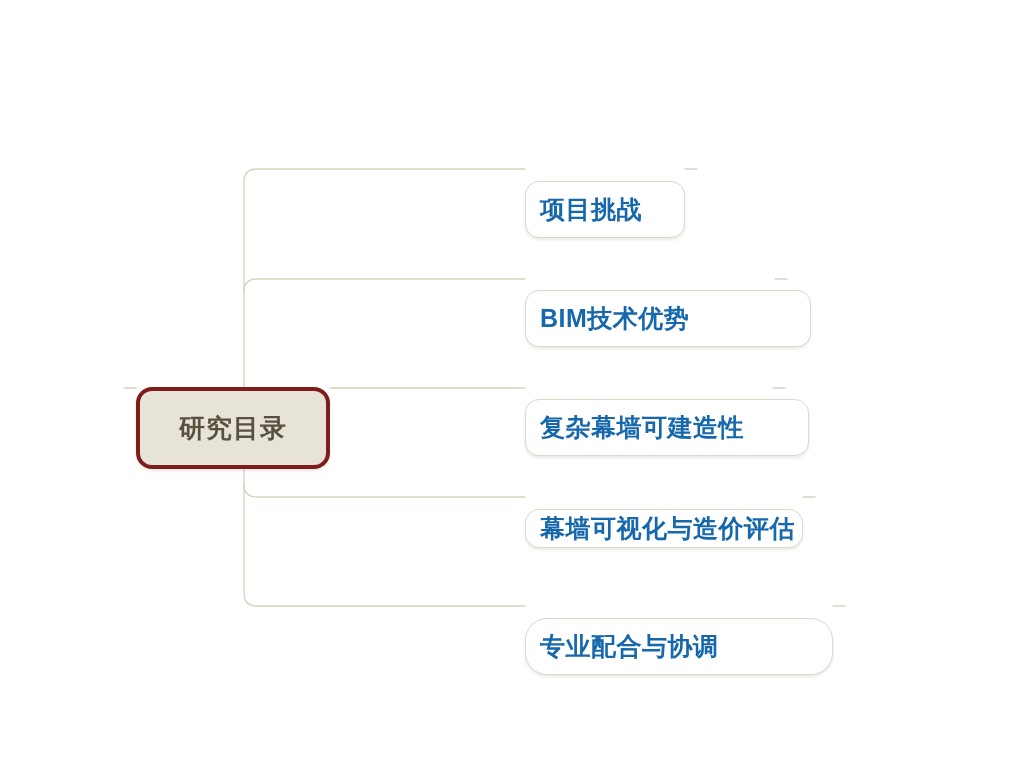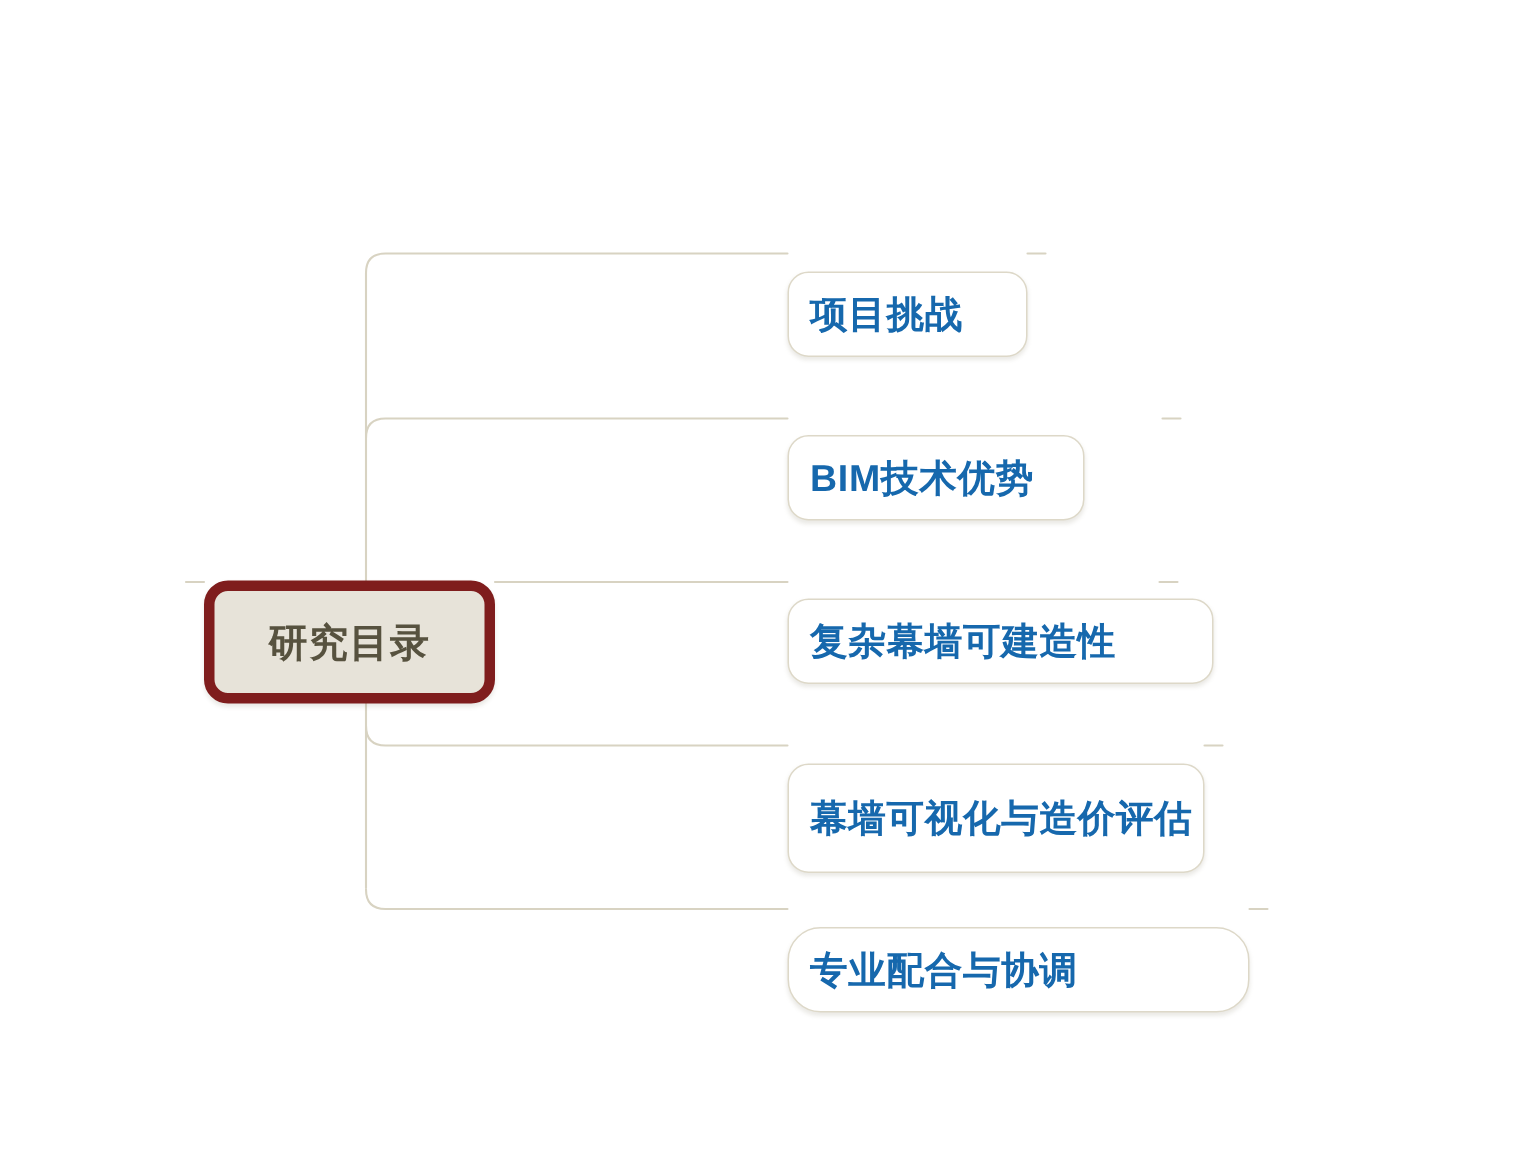--- a/index.html
+++ b/index.html
@@ -29,21 +29,21 @@
   .node {
     position: absolute;
     box-sizing: border-box;
     display: flex;
     align-items: center;
     white-space: nowrap;
     margin-top: 40px;
   }
   .node-root {
     background: #E7E3D9;
-    border: 7px solid #7f1d1d;
+    border: 4px solid #7f1d1d;
     border-radius: 16px;
     box-shadow: 0 2px 3px rgba(120,112,88,0.16);
     justify-content: center;
   }
   .node-root .node-label {
     color: #57523F;
     font-size: 26px;
     font-weight: bold;
     letter-spacing: 1px;
   }
@@ -92,29 +92,29 @@
   </svg>
 
   <div class="node node-root" style="left:136px; top:347px; width:194px; height:82px;">
     <span class="node-label">研究目录</span>
   </div>
 
   <div class="node node-child" style="left:525px; top:141px; width:160px; height:57px;">
     <span class="node-label">项目挑战</span>
   </div>
 
-  <div class="node node-child" style="left:525px; top:250px; width:198px; height:57px;">
+  <div class="node node-child" style="left:525px; top:250px; width:286px; height:57px;">
     <span class="node-label">BIM技术优势</span>
   </div>
 
   <div class="node node-child" style="left:525px; top:359px; width:284px; height:57px;">
     <span class="node-label">复杂幕墙可建造性</span>
   </div>
 
-  <div class="node node-child" style="left:525px; top:469px; width:278px; height:73px;">
+  <div class="node node-child" style="left:525px; top:469px; width:278px; height:39px;">
     <span class="node-label">幕墙可视化与造价评估</span>
   </div>
 
   <div class="node node-child" style="left:525px; top:578px; width:308px; height:57px;border-radius:22px;">
     <span class="node-label">专业配合与协调</span>
   </div>
 
 </div>
 
 </body></html>

